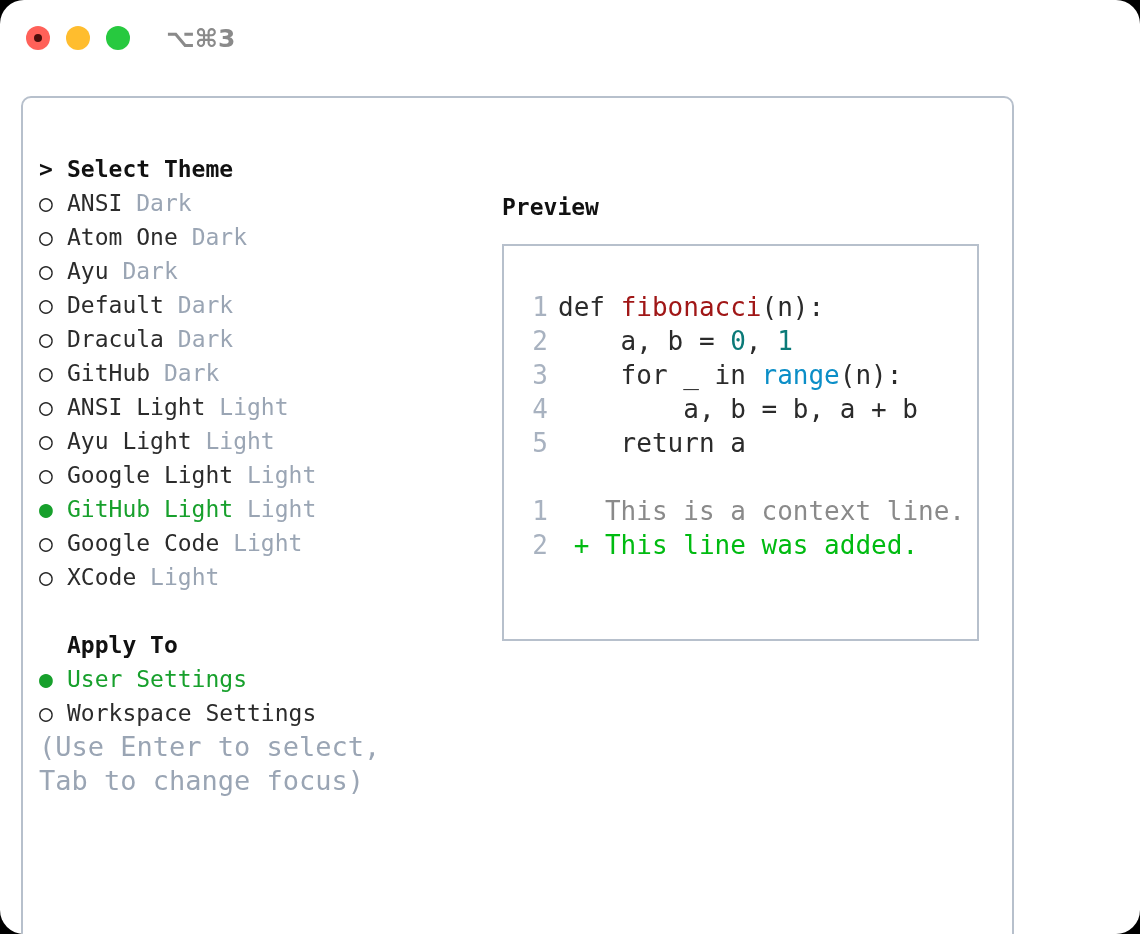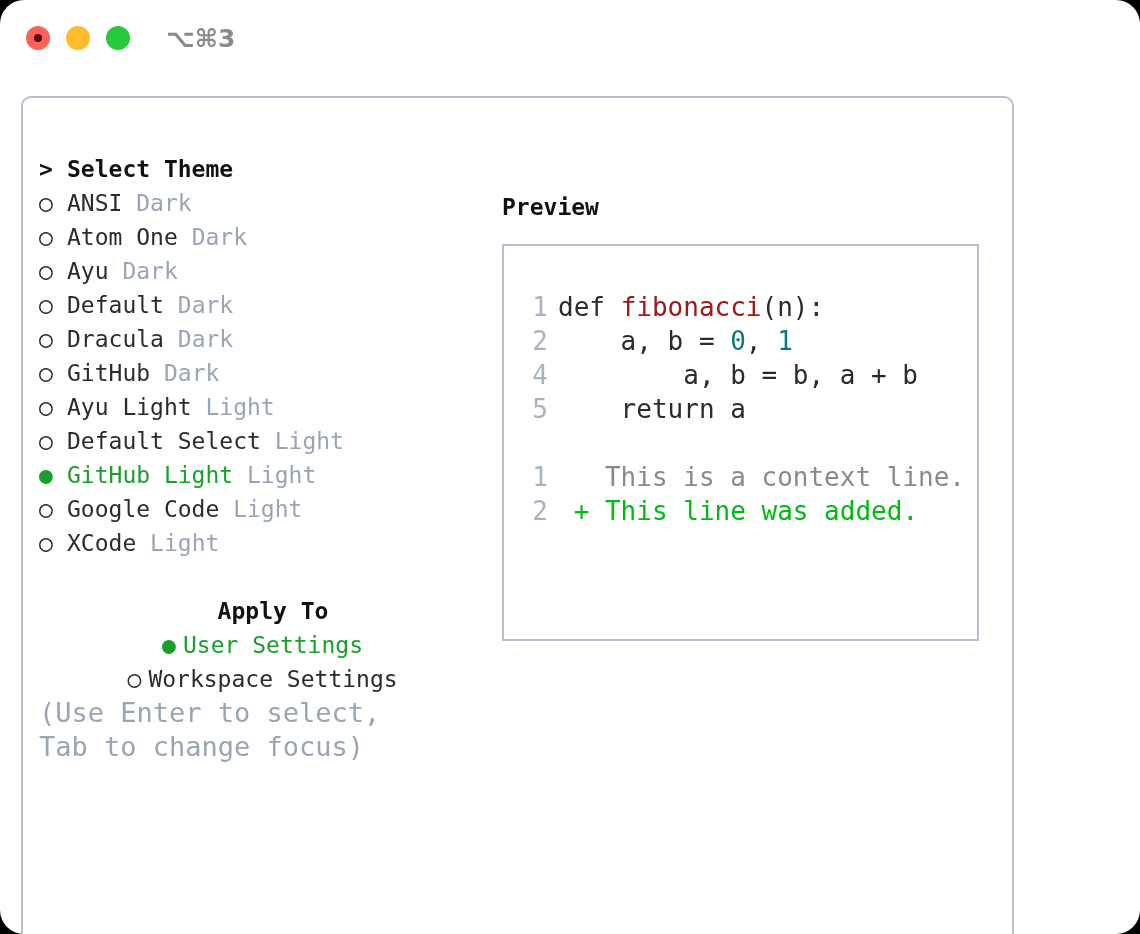--- a/index.html
+++ b/index.html
@@ -111,21 +111,21 @@
     font-weight: bold;
     color: #111111;
     white-space: pre;
   }
   .section-head .marker {
     display: inline-block;
     width: 28px;
     white-space: pre;
   }
 
-  #apply-block { margin-top: 34px; text-align: center; }
+  #apply-block { margin-top: 34px; }
 
   #hint {
     font-size: 27px;
     line-height: 34px;
     color: #9aa5b4;
     width: 400px;
     white-space: pre-wrap;
   }
 
   
@@ -193,22 +193,23 @@
 
       <div class="section-head"><span class="marker">&gt;</span><span>Select Theme</span></div>
 
       <div id="theme-list">
           <div class="row"><span class="marker">○</span><span class="label">ANSI</span><span class="tag"> Dark</span></div>
           <div class="row"><span class="marker">○</span><span class="label">Atom One</span><span class="tag"> Dark</span></div>
           <div class="row"><span class="marker">○</span><span class="label">Ayu</span><span class="tag"> Dark</span></div>
           <div class="row"><span class="marker">○</span><span class="label">Default</span><span class="tag"> Dark</span></div>
           <div class="row"><span class="marker">○</span><span class="label">Dracula</span><span class="tag"> Dark</span></div>
           <div class="row"><span class="marker">○</span><span class="label">GitHub</span><span class="tag"> Dark</span></div>
+          <div class="row"><span class="marker">○</span><span class="label">ANSI Light</span><span class="tag"> Light</span></div>
           <div class="row"><span class="marker">○</span><span class="label">Ayu Light</span><span class="tag"> Light</span></div>
-          <div class="row"><span class="marker">○</span><span class="label">Default Select</span><span class="tag"> Light</span></div>
+          <div class="row"><span class="marker">○</span><span class="label">Google Light</span><span class="tag"> Light</span></div>
           <div class="row selected"><span class="marker">●</span><span class="label">GitHub Light</span><span class="tag"> Light</span></div>
           <div class="row"><span class="marker">○</span><span class="label">Google Code</span><span class="tag"> Light</span></div>
           <div class="row"><span class="marker">○</span><span class="label">XCode</span><span class="tag"> Light</span></div>
         </div>
 
       <div id="apply-block">
         <div class="section-head"><span class="marker"> </span><span>Apply To</span></div>
         <div id="apply-list">
             <div class="row selected"><span class="marker">●</span><span class="label">User Settings</span></div>
             <div class="row"><span class="marker">○</span><span class="label">Workspace Settings</span></div>
@@ -217,20 +218,21 @@
 
       <div id="hint">(Use Enter to select, Tab to change focus)</div>
     </div>
 
     <div id="right-col">
       <div id="preview-title">Preview</div>
       <div id="preview-box">
         <div id="code-block">
             <div class="code-line"><span class="ln">1</span><span>def </span><span class="t-fn">fibonacci</span><span>(n):</span></div>
             <div class="code-line"><span class="ln">2</span><span>    a, b = </span><span class="t-num">0</span><span>, </span><span class="t-num">1</span></div>
+            <div class="code-line"><span class="ln">3</span><span>    for _ in </span><span class="t-call">range</span><span>(n):</span></div>
             <div class="code-line"><span class="ln">4</span><span>        a, b = b, a + b</span></div>
             <div class="code-line"><span class="ln">5</span><span>    return a</span></div>
           </div>
         <div class="spacer-line"></div>
         <div id="diff-block">
             <div class="code-line"><span class="ln">1</span><span class="t-ctx">   </span><span class="t-ctx">This is a context line.</span></div>
             <div class="code-line"><span class="ln">2</span><span class="t-add"> + </span><span class="t-add">This line was added.</span></div>
           </div>
       </div>
     </div>

